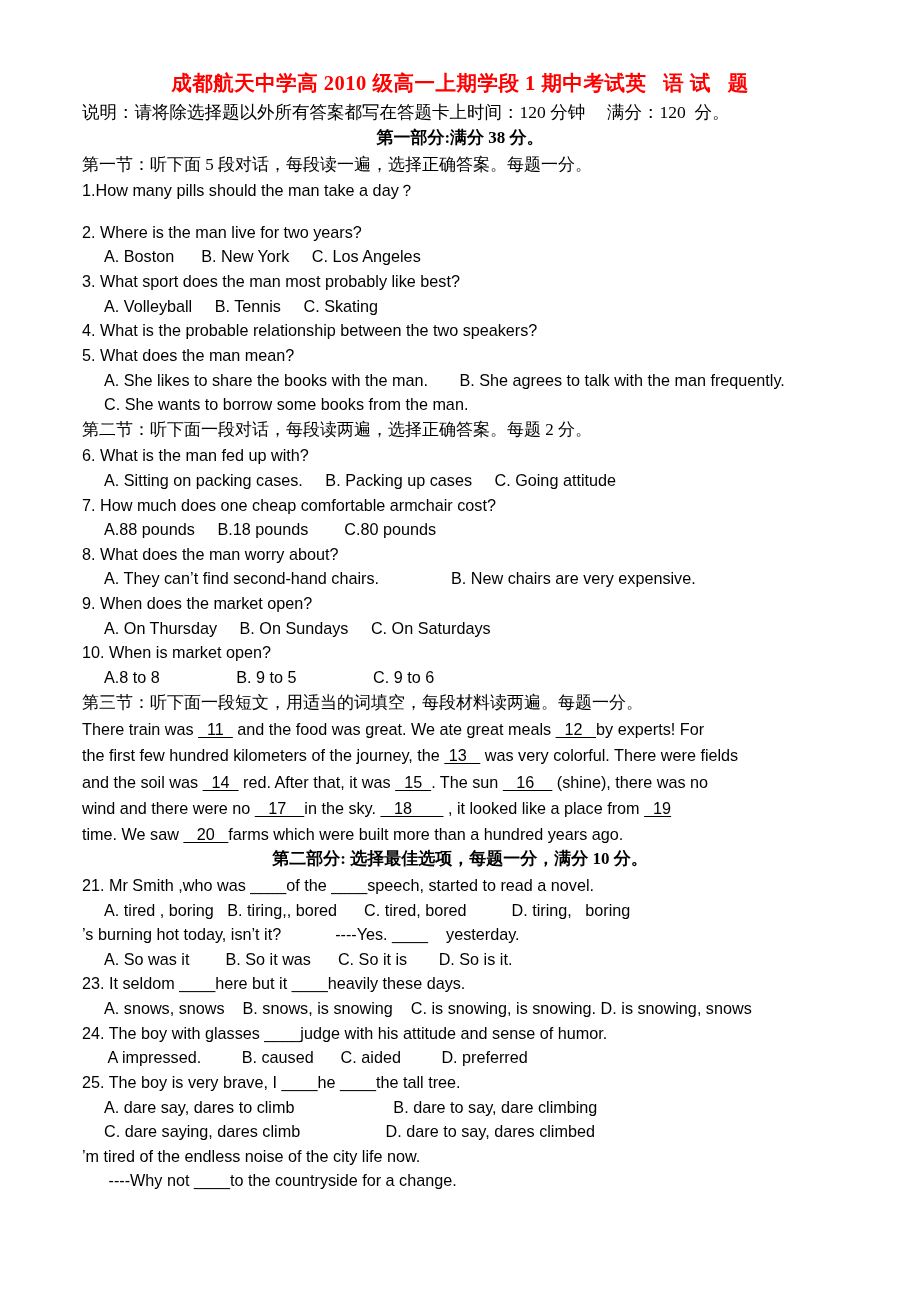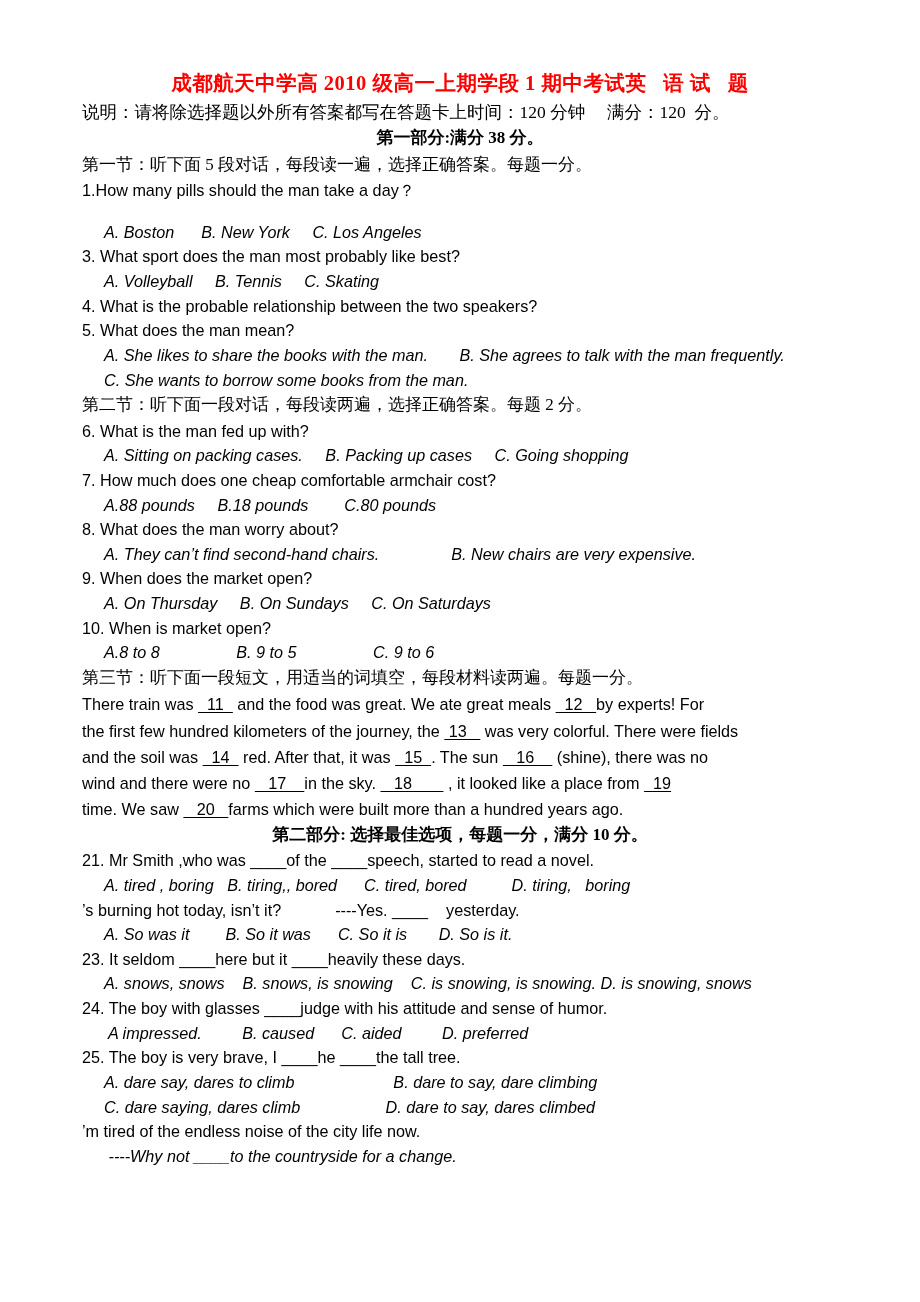--- a/index.html
+++ b/index.html
@@ -63,21 +63,20 @@
     margin: 0;
     white-space: pre;
   }
   .opt-line {
     font-family: "Liberation Sans", sans-serif;
     font-size: 16.2px;
     line-height: 1.52;
     margin: 0;
     padding-left: 22px;
     white-space: pre;
-    font-style: italic;
   }
   .cloze-line {
     font-family: "Liberation Sans", sans-serif;
     font-size: 16.2px;
     line-height: 1.62;
     margin: 0;
     white-space: pre;
   }
   .blank-num {
     text-decoration: underline;
@@ -95,35 +94,36 @@
 
   <p class="instruction-line">说明：请将除选择题以外所有答案都写在答题卡上时间：120 分钟     满分：120  分。</p>
 
   <p class="section-heading">第一部分:满分 38 分。</p>
 
   <p class="cn-line">第一节：听下面 5 段对话，每段读一遍，选择正确答案。每题一分。</p>
 
   <p class="q-line">1.How many pills should the man take a day？</p>
   <div class="spacer-lg"></div>
 
+  <p class="q-line">2. Where is the man live for two years?</p>
   <p class="opt-line">A. Boston      B. New York     C. Los Angeles</p>
 
   <p class="q-line">3. What sport does the man most probably like best?</p>
   <p class="opt-line">A. Volleyball     B. Tennis     C. Skating</p>
 
   <p class="q-line">4. What is the probable relationship between the two speakers?</p>
 
   <p class="q-line">5. What does the man mean?</p>
   <p class="opt-line">A. She likes to share the books with the man.       B. She agrees to talk with the man frequently.</p>
   <p class="opt-line">C. She wants to borrow some books from the man.</p>
 
   <p class="cn-line">第二节：听下面一段对话，每段读两遍，选择正确答案。每题 2 分。</p>
 
   <p class="q-line">6. What is the man fed up with?</p>
-  <p class="opt-line">A. Sitting on packing cases.     B. Packing up cases     C. Going shopping</p>
+  <p class="opt-line">A. Sitting on packing cases.     B. Packing up cases     C. Going attitude</p>
 
   <p class="q-line">7. How much does one cheap comfortable armchair cost?</p>
   <p class="opt-line">A.88 pounds     B.18 pounds        C.80 pounds</p>
 
   <p class="q-line">8. What does the man worry about?</p>
   <p class="opt-line">A. They can’t find second-hand chairs.                B. New chairs are very expensive.</p>
 
   <p class="q-line">9. When does the market open?</p>
   <p class="opt-line">A. On Thursday     B. On Sundays     C. On Saturdays</p>
 

